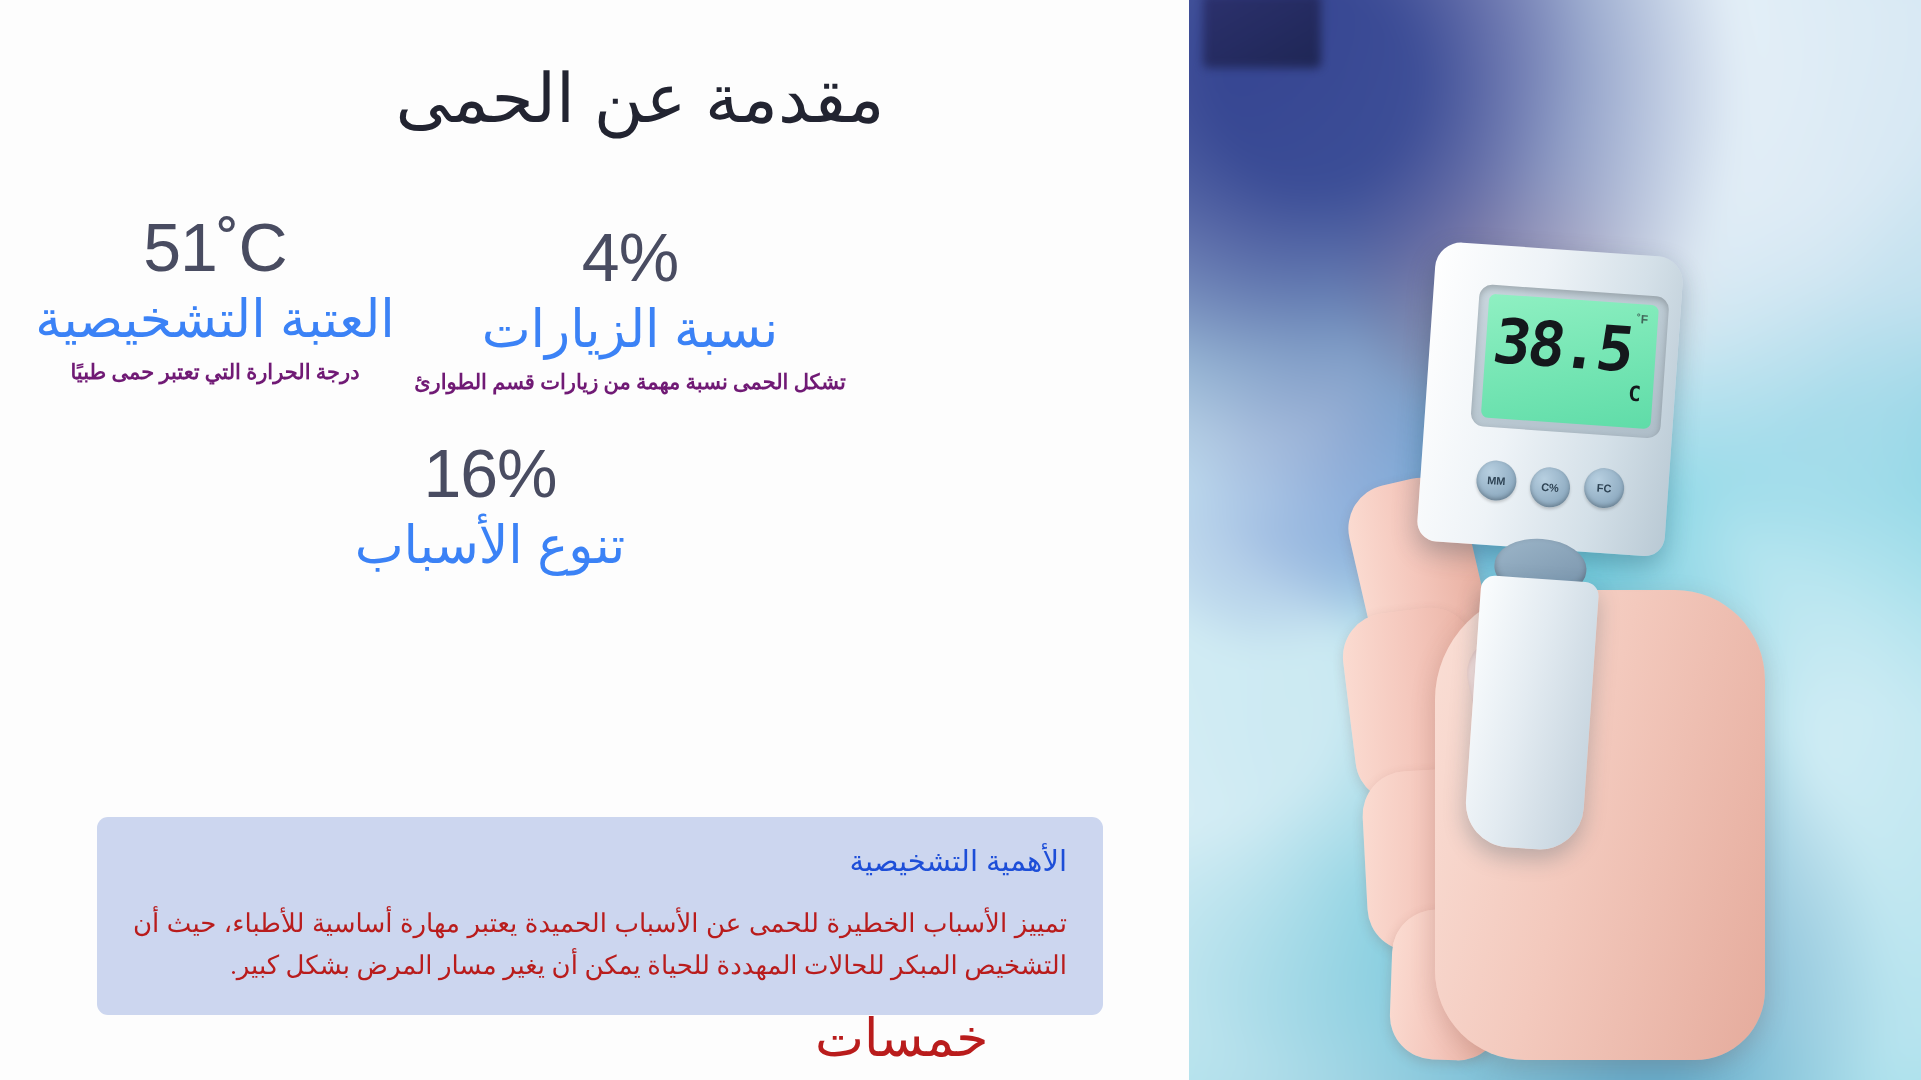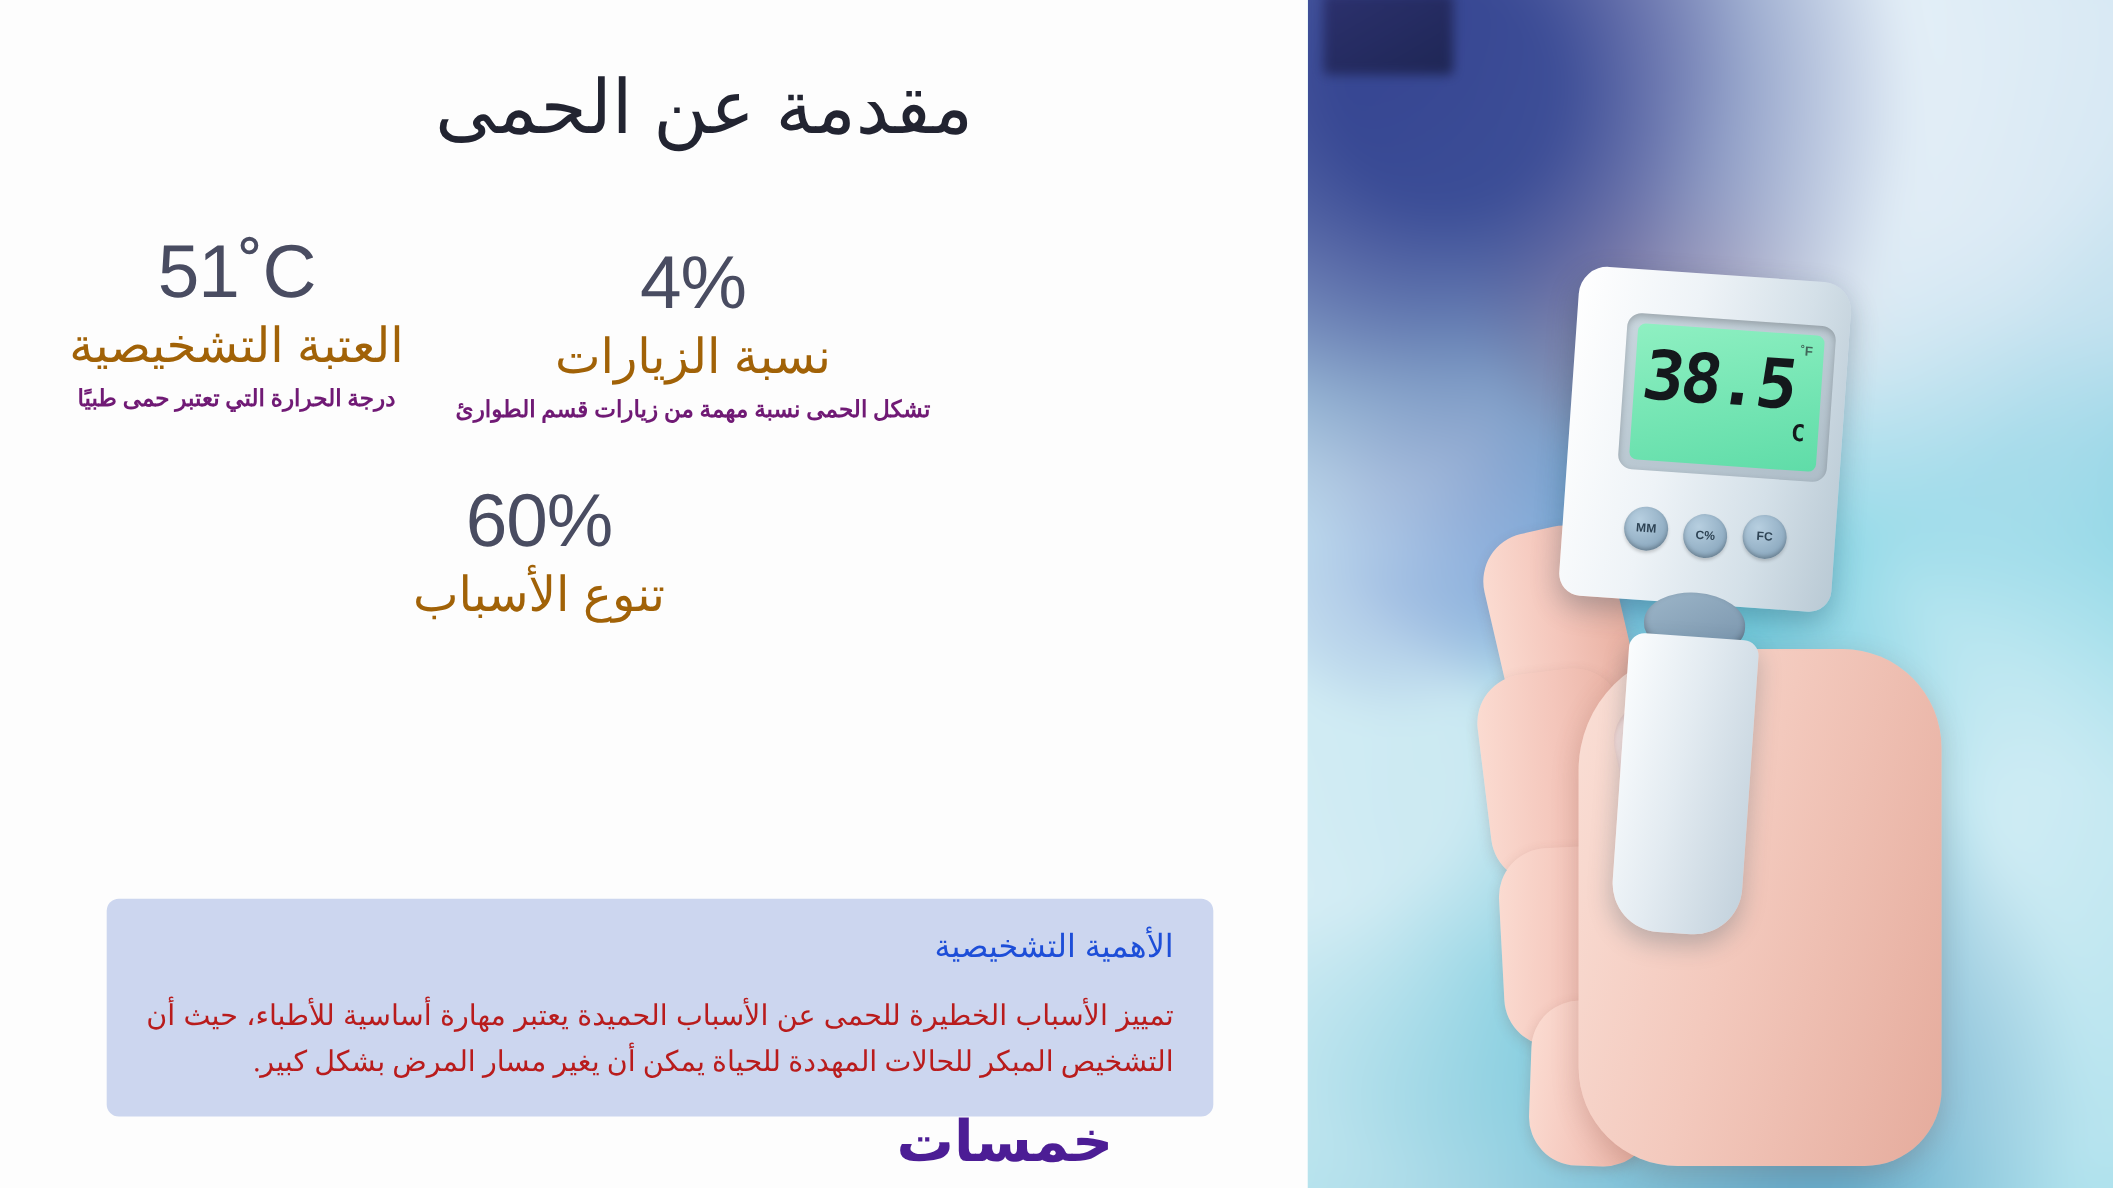--- a/index.html
+++ b/index.html
@@ -53,23 +53,23 @@
   .stat-value {
     font-size: 68px;
     font-weight: 400;
     color: #494c61;
     line-height: 1.05;
     letter-spacing: -1px;
     direction: ltr;
   }
 
   .stat-label {
-    font-size: 44px;
-    font-weight: 400;
-    color: #a16207;
+    font-size: 52px;
+    font-weight: 400;
+    color: #3b82f6;
     line-height: 1.25;
     margin-top: 4px;
     direction: rtl;
   }
 
   .stat-desc {
     font-family: "Liberation Serif", "DejaVu Serif", serif;
     font-size: 21px;
     font-weight: 700;
     color: #701a75;
@@ -115,22 +115,22 @@
     text-align-last: right;
     direction: rtl;
   }
 
   
   #watermark {
     position: absolute;
     left: 815px;
     top: 1008px;
     font-size: 52px;
-    font-weight: 700;
-    color: #4c1d95;
+    font-weight: 400;
+    color: #b91c1c;
     letter-spacing: 5px;
     direction: rtl;
     user-select: none;
   }
 
   
   #image-panel {
     position: absolute;
     left: 1189px;
     top: 0;
@@ -330,21 +330,21 @@
       <div class="stat-desc">درجة الحرارة التي تعتبر حمى طبيًا</div>
     </div>
 
     <div class="stat-block" id="stat-visits">
       <div class="stat-value">4%</div>
       <div class="stat-label">نسبة الزيارات</div>
       <div class="stat-desc">تشكل الحمى نسبة مهمة من زيارات قسم الطوارئ</div>
     </div>
 
     <div class="stat-block" id="stat-causes">
-      <div class="stat-value">60%</div>
+      <div class="stat-value">16%</div>
       <div class="stat-label">تنوع الأسباب</div>
     </div>
 
     <div id="callout">
       <div id="callout-heading">الأهمية التشخيصية</div>
       <div id="callout-body">تمييز الأسباب الخطيرة للحمى عن الأسباب الحميدة يعتبر مهارة أساسية للأطباء، حيث أن التشخيص المبكر للحالات المهددة للحياة يمكن أن يغير مسار المرض بشكل كبير.</div>
     </div>
 
     <div id="watermark">خمسات</div>
   </div>

